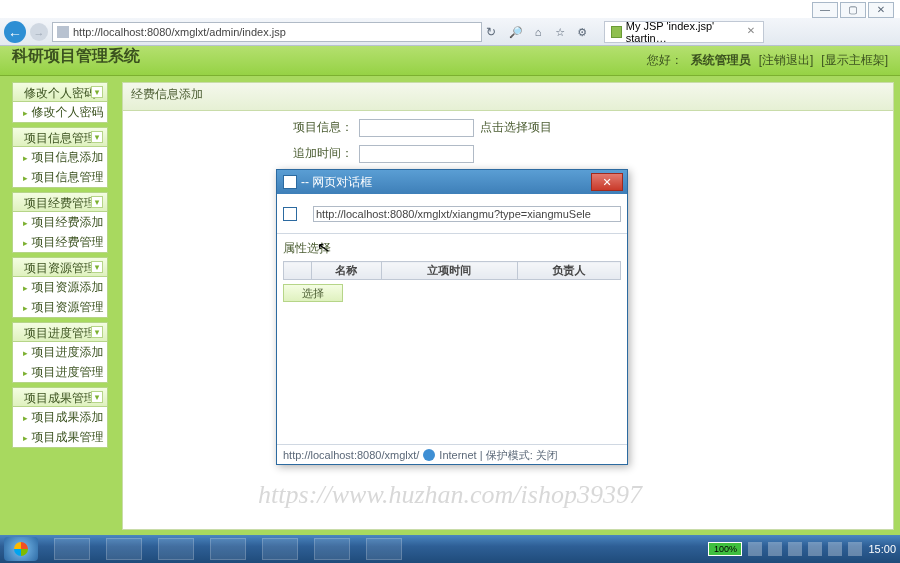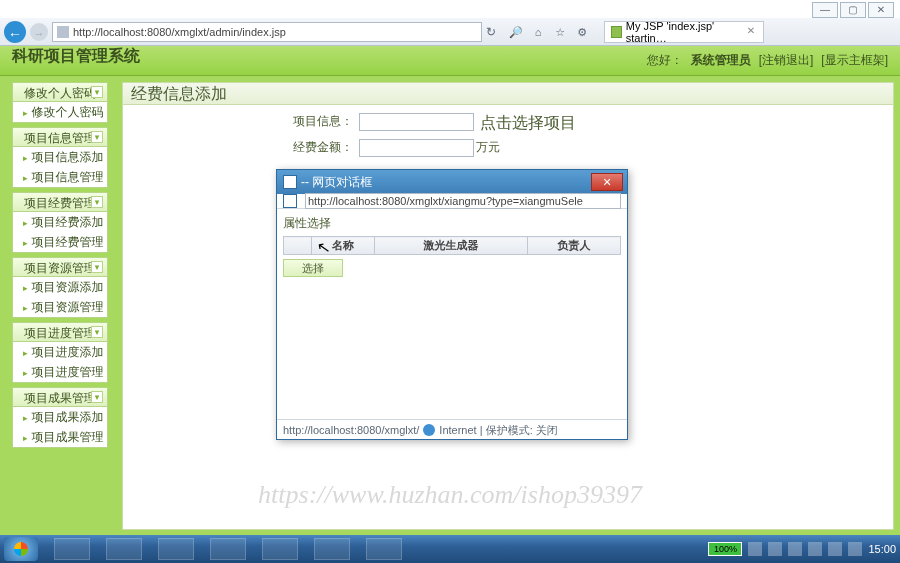--- a/index.html
+++ b/index.html
@@ -34,35 +34,35 @@
 .sidebar { width: 120px; background: #a8d95f; padding: 6px 12px; }
 .menu-group { margin-bottom: 4px; }
 .menu-header { background: linear-gradient(#f4fde2, #dff1bf); border: 1px solid #b6d588; height: 20px; line-height: 20px; font-size: 12px; color: #3b521f; text-align: center; position: relative; cursor: pointer; }
 .menu-header .collapse { position: absolute; right: 4px; width: 12px; height: 12px; border: 1px solid #b6d588; background: #fff; font-size: 9px; line-height: 10px; text-align: center; top: 3px; color: #7cb030; }
 .menu-items { background: #fff; border: 1px solid #b6d588; border-top: none; }
 .menu-item { height: 20px; line-height: 20px; font-size: 12px; color: #3b521f; padding-left: 10px; cursor: pointer; }
 .menu-item::before { content: "▸"; margin-right: 4px; font-size: 9px; color: #7cb030; }
 
 
 .content { flex: 1; background: #fff; margin: 6px 6px 6px 2px; border: 1px solid #c9dca9; display: flex; flex-direction: column; }
-.panel-title { height: 22px; line-height: 22px; background: linear-gradient(#f4f8ec, #e6f0d4); border-bottom: 1px solid #c9dca9; padding-left: 8px; font-size: 16px; color: #4b5d32; }
+.panel-title { height: 28px; line-height: 22px; background: linear-gradient(#f4f8ec, #e6f0d4); border-bottom: 1px solid #c9dca9; padding-left: 8px; font-size: 12px; color: #4b5d32; }
 .form-area { padding: 8px 16px; }
 .form-row { display: flex; align-items: flex-start; height: 24px; margin-bottom: 2px; }
 .form-label { width: 220px; text-align: right; padding-right: 6px; font-size: 12px; color: #4b5d32; }
 .form-input { width: 115px; height: 18px; border: 1px solid #b0bac6; background: #fff; font-size: 11px; }
-.form-hint { font-size: 16px; color: #4b5d32; margin-left: 6px; }
+.form-hint { font-size: 12px; color: #4b5d32; margin-left: 6px; }
 .form-unit { font-size: 12px; color: #4b5d32; margin-left: 2px; }
 
 
 .dialog { position: absolute; left: 276px; top: 169px; width: 352px; background: #fff; border: 1px solid #2c6aa0; box-shadow: 2px 2px 8px rgba(0,0,0,.3); z-index: 100; }
 .dialog-title { height: 24px; background: linear-gradient(#5a9ed4, #3e7fb8); color: #fff; font-size: 12px; line-height: 24px; padding-left: 6px; display: flex; align-items: center; justify-content: space-between; }
 .dialog-title-left { display: flex; align-items: center; gap: 4px; }
 .dlg-icon { width: 14px; height: 14px; background: #fff; border: 1px solid #2c6aa0; }
 .dlg-close { width: 32px; height: 18px; background: linear-gradient(#e27a6f,#c93a2a); color:#fff; text-align:center; line-height:16px; font-size:11px; margin-right:4px; border:1px solid #9e2a1e; cursor:pointer; }
-.dialog-url { height: 15px; display: flex; align-items: center; padding: 0 6px; gap: 8px; border-bottom: 1px solid #d0d8e2; }
+.dialog-url { height: 40px; display: flex; align-items: center; padding: 0 6px; gap: 16px; border-bottom: 1px solid #d0d8e2; }
 .dialog-url .url-box { flex: 1; height: 16px; border: 1px solid #b0bac6; font-size: 11px; padding: 0 2px; line-height: 14px; color: #444; overflow: hidden; }
 .dialog-body { padding: 6px; min-height: 210px; }
 .dlg-subtitle { font-size: 12px; color: #4b5d32; margin-bottom: 4px; }
 .sel-table { width: 100%; border-collapse: collapse; border: 1px solid #c0c8d4; }
 .sel-table th, .sel-table td { border: 1px solid #c0c8d4; font-size: 11px; text-align: center; height: 18px; color: #444; }
 .sel-table th { background: linear-gradient(#f4f6f9,#e6eaf0); }
 .sel-btn { margin-top: 4px; width: 60px; height: 18px; border: 1px solid #b6d588; background: linear-gradient(#f4fde2,#dff1bf); font-size: 11px; cursor: pointer; color:#4b5d32; }
 .dialog-status { height: 20px; border-top: 1px solid #d0d8e2; font-size: 11px; color: #5b6878; line-height: 20px; padding-left: 6px; display:flex; gap:4px; align-items:center; }
 .globe { width:12px; height:12px; border-radius:50%; background:#3e8fd4; display:inline-block; }
 
@@ -167,20 +167,24 @@
     </div>
   <div class="content">
     <div class="panel-title">经费信息添加</div>
     <div class="form-area">
       <div class="form-row">
         <div class="form-label">项目信息：</div>
         <input class="form-input" style="">
         <span class="form-hint">点击选择项目</span>
       </div>
       <div class="form-row">
+        <div class="form-label">追加时间：</div>
+        <input class="form-input" style="">
+      </div>
+      <div class="form-row">
         <div class="form-label">经费金额：</div>
         <input class="form-input" style="">
         <span class="form-unit">万元</span>
       </div>
     </div>
   </div>
 </div>
 
 <div class="dialog">
   <div class="dialog-title">
@@ -194,21 +198,21 @@
     <div class="dlg-icon"></div>
     <div class="url-box">http://localhost:8080/xmglxt/xiangmu?type=xiangmuSele</div>
   </div>
   <div class="dialog-body">
     <div class="dlg-subtitle">属性选择</div>
     <table class="sel-table">
       <tbody>
           <tr>
         <th style="width:28px"></th>
         <th>名称</th>
-        <th>激光生成器</th>
+        <th>立项时间</th>
         <th>负责人</th>
       </tr>
     </tbody>
       </table>
     <button class="sel-btn">选择</button>
   </div>
   <div class="dialog-status">
     <span>http://localhost:8080/xmglxt/</span>
     <span class="globe"></span>
     <span>Internet | 保护模式: 关闭</span>

